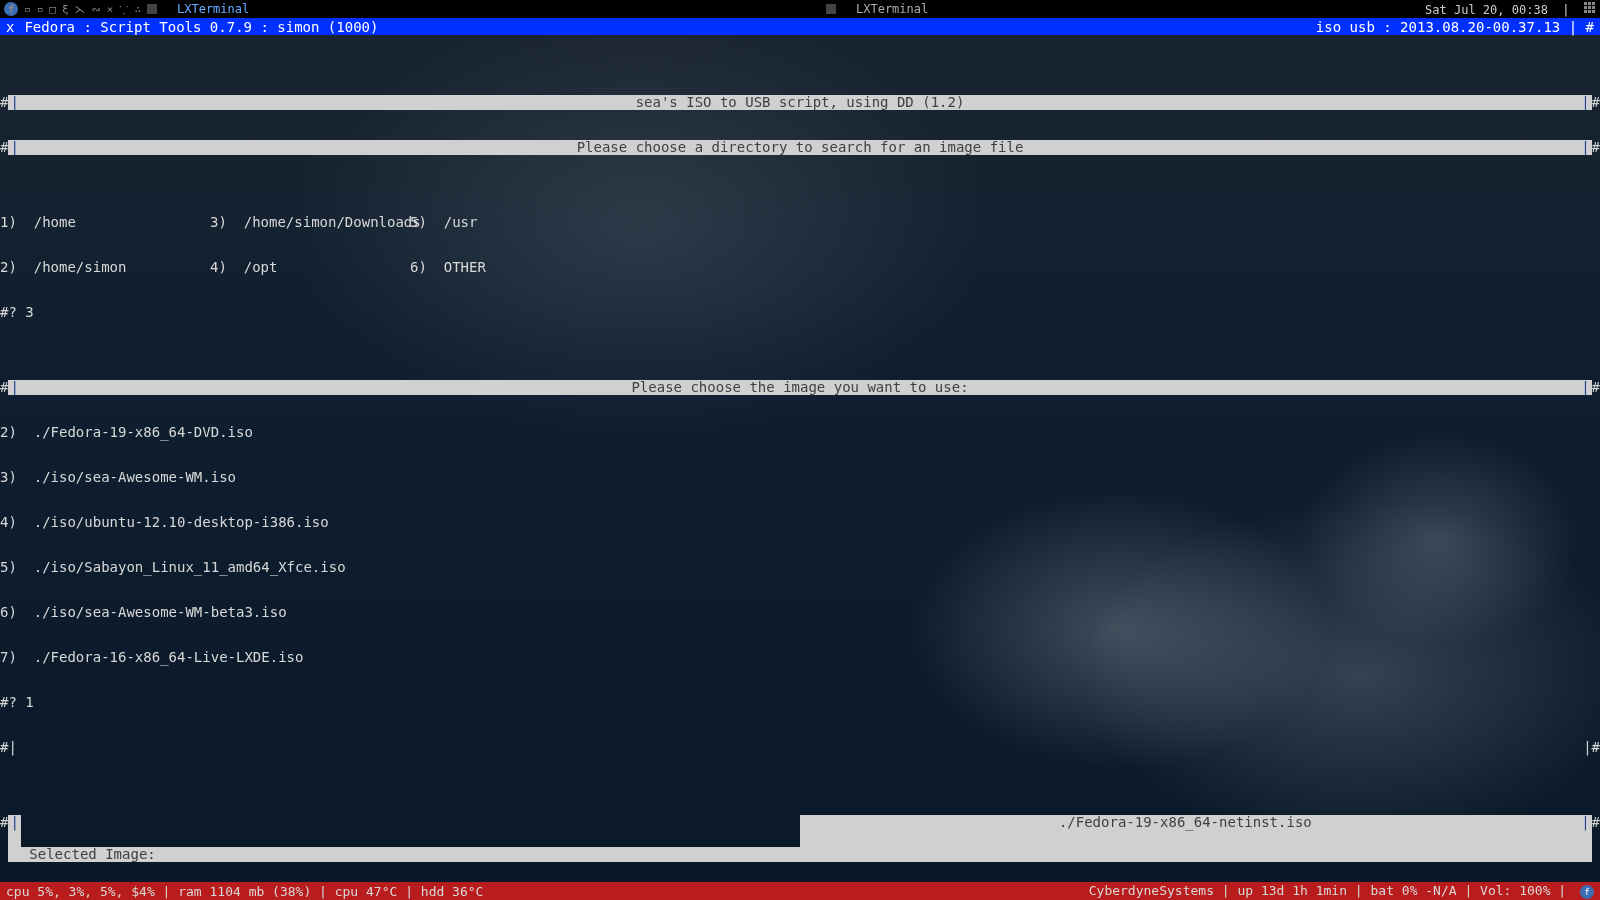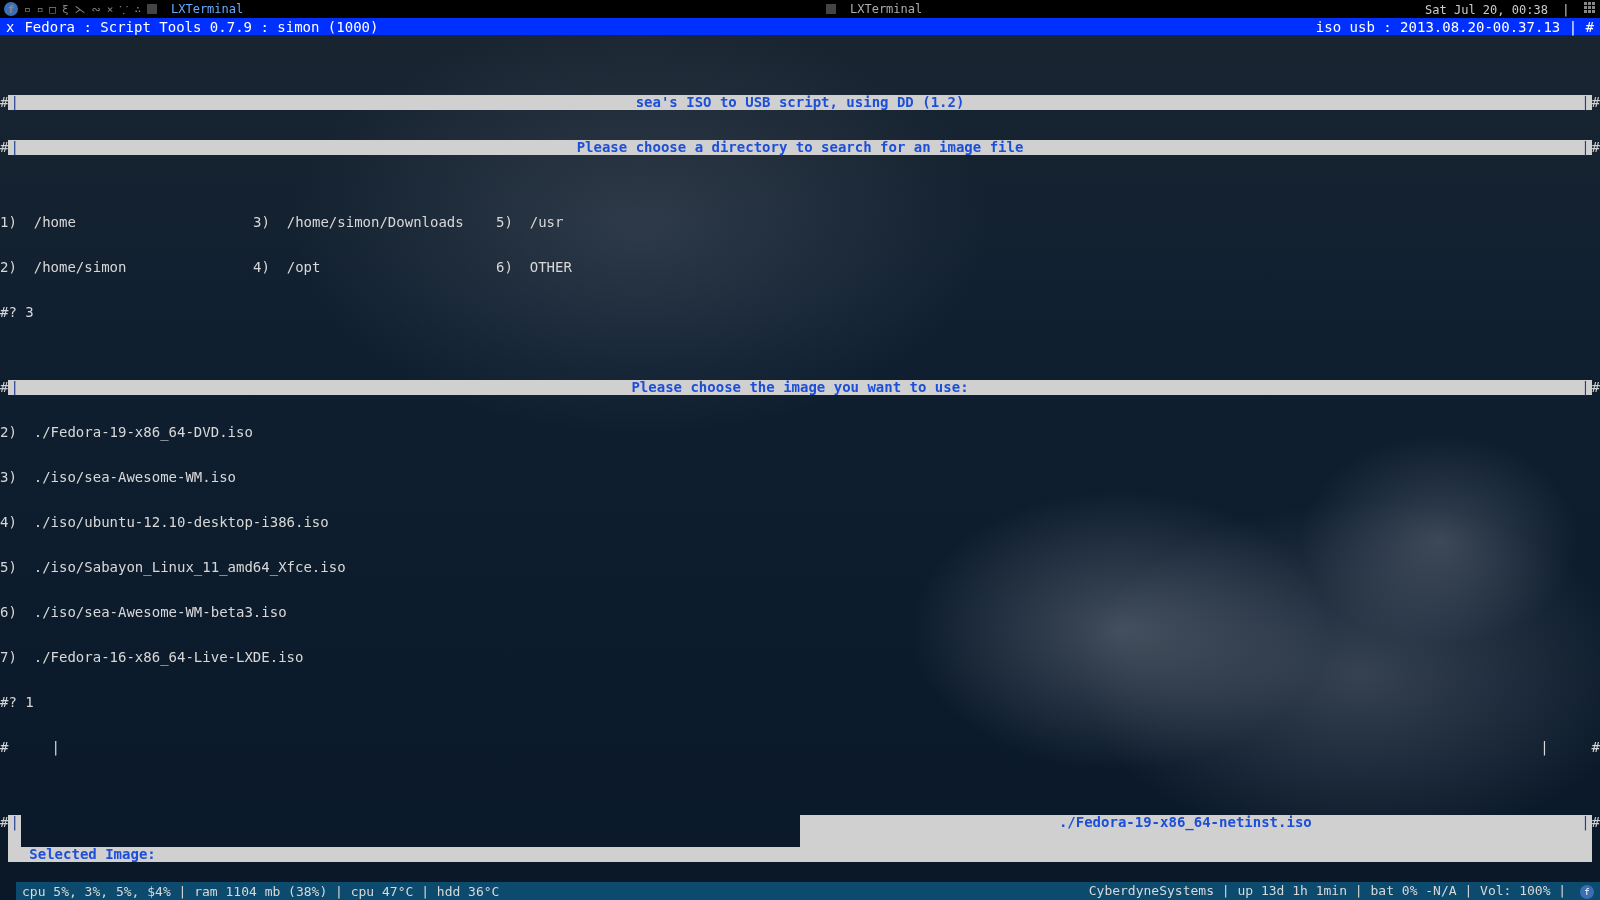--- a/index.html
+++ b/index.html
@@ -29,21 +29,21 @@
     background: #000;
     color: #ccc;
     display: flex;
     align-items: center;
     font-size: 12px;
     z-index: 10;
     padding: 0 4px;
   }
   .topbar .tb-icons { display: flex; gap: 6px; align-items: center; }
   .topbar .tb-icons span { color: #888; font-size: 11px; }
-  .topbar .task { color: #aaa; margin-left: 6px; display: flex; align-items: center; gap: 14px; }
+  .topbar .task { color: #aaa; margin-left: 6px; display: flex; align-items: center; gap: 20px; }
   .topbar .task.active { color: #66aaff; }
   .topbar .task-icon {
     width: 10px; height: 10px; background: #444; display: inline-block;
   }
   .topbar .clock { margin-left: auto; color: #ccc; white-space: pre; }
   .topbar .fedora-icon {
     width: 14px; height: 14px; border-radius: 50%;
     background: #3c6eb4; display: inline-flex; align-items: center; justify-content: center;
     color: #fff; font-size: 10px; font-weight: bold;
   }
@@ -77,43 +77,42 @@
 
   .term {
     position: absolute;
     top: 35px; left: 0; right: 0; bottom: 18px;
     z-index: 5;
     color: #d8d8d8;
     line-height: 15px;
     font-size: 14px;
     white-space: pre;
   }
-  .term .row { display: flex; gap: 43px; }
+  .term .row { display: flex; }
   .term .hlpipe {
     background: #d0d0d0;
     color: #204090;
     padding: 0 2px;
   }
   .term .hash { color: #d0d0d0; }
   .term .fill { flex: 1; }
   .term .banner {
     display: flex; align-items: stretch;
   }
   .term .banner .mid {
     flex: 1;
     background: #d0d0d0;
-    color: #1d4ed8;
+    color: #404040;
     text-align: center;
-    font-weight: bold;
   }
 
   .bottombar {
-    position: absolute; bottom: 0; left: 16px; right: 0;
+    position: absolute; bottom: 0; left: 0; right: 0;
     height: 18px;
-    background: #0c4a6e;
+    background: #b91c1c;
     color: #d8d8d8;
     display: flex;
     align-items: center;
     font-size: 13px;
     padding: 0 6px;
     z-index: 10;
   }
   .bottombar .right { margin-left: auto; }
   .bottombar .fedora-small {
     width: 14px; height: 14px; border-radius: 50%;

